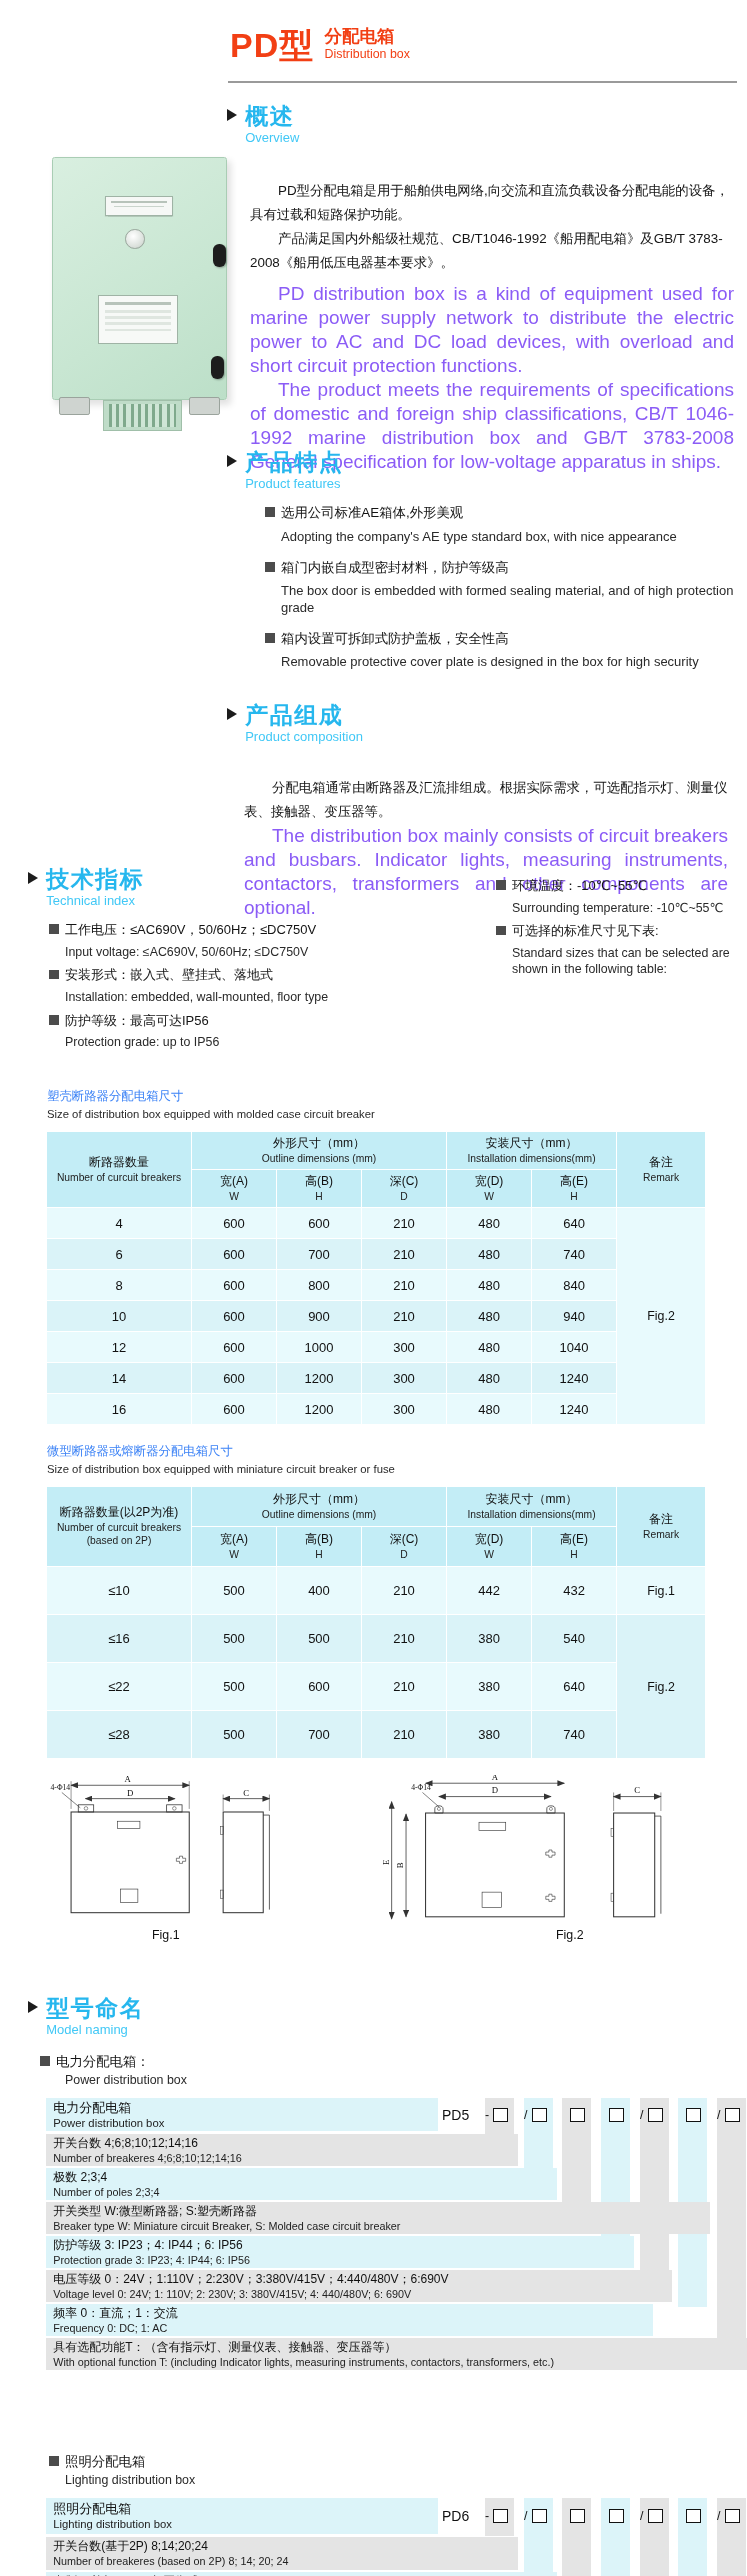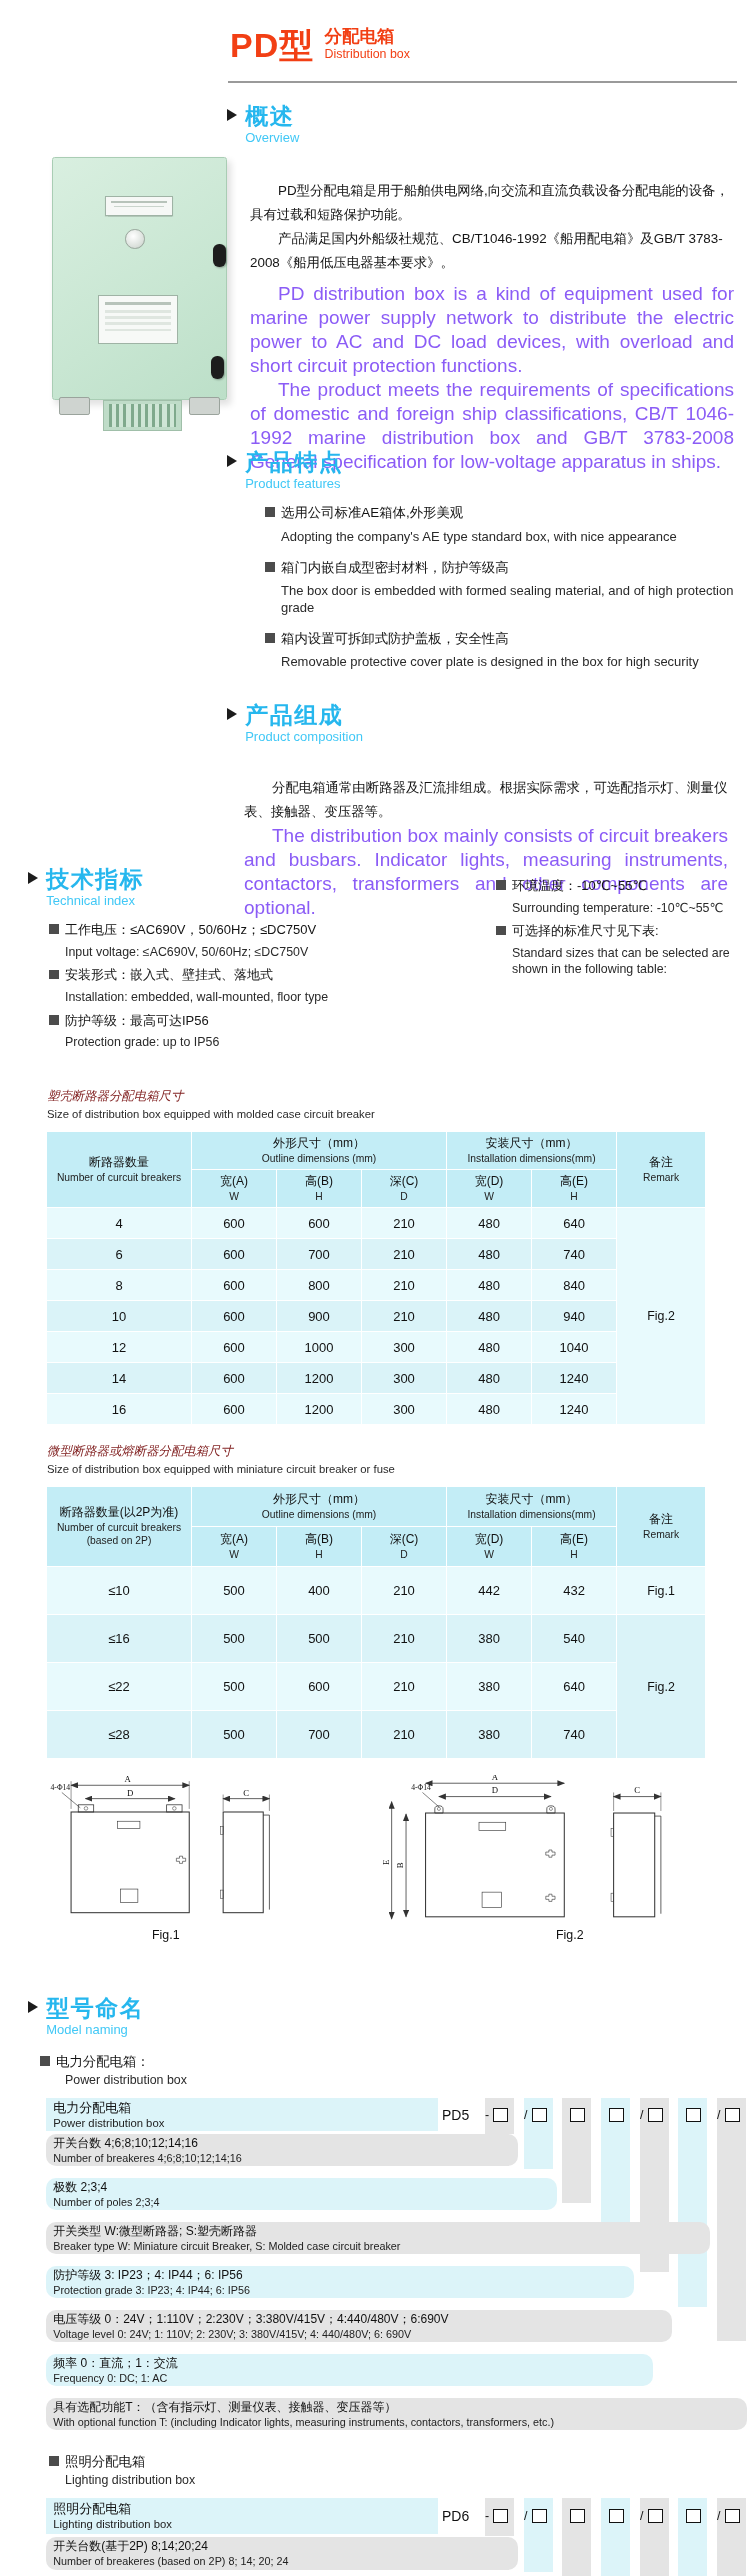--- a/index.html
+++ b/index.html
@@ -40,21 +40,21 @@
   .plate-b{position:absolute;left:49px;top:138px;width:78px;height:47px;background:#f7f9f7;border:0.5px solid #9fb3a5;}
   .plate-b:before{content:"";position:absolute;left:6.2px;top:6.2px;right:6.2px;height:2.6px;background:#b7c3ba;}
   .plate-b:after{content:"";position:absolute;left:6.2px;top:14.4px;right:6.2px;height:20.6px;
      background:repeating-linear-gradient(#dfe6e0 0 2.6px,#f7f9f7 2.6px 6.2px);}
   .pfoot{position:absolute;width:29px;height:15.5px;background:#cfd4d0;border:0.5px solid #9aa39c;border-radius:2.1px;}
   .pvent{position:absolute;left:54px;top:243px;width:77px;height:29px;background:#bfdcc8;border:0.5px solid #a0bfa9;
      }
   .pvent:before{content:"";position:absolute;inset:3.1px 5.2px;
      background:repeating-linear-gradient(90deg,#7fa98c 0 3.1px,#cfe6d6 3.1px 7.2px);}
   
-  .tbl-title-cn{font-size:12.4px;color:#7f1d1d;font-style:italic;}
+  .tbl-title-cn{font-size:12.4px;color:#3b82f6;}
   .tbl-title-en{font-size:11.3px;color:#2a2a2a;}
   table.dim{border-collapse:separate;border-spacing:1.5px;background:#fff;table-layout:fixed;}
   table.dim th,table.dim td{text-align:center;vertical-align:middle;padding:1px;}
   table.dim th{background:#c3edf6;font-weight:normal;}
   .thcn{font-size:12px;color:#111;line-height:15.5px;}
   .then{font-size:10.3px;color:#222;line-height:13.4px;}
   td.dnum{font-size:13px;color:#111;}
   tr.ra td{background:#e8fafd;}
   tr.rb td{background:#daf3f8;}
   td.rkm{background:#e8fafd;font-size:12.4px;}
@@ -69,21 +69,21 @@
   .sg{background:#e4e4e4;} .sc{background:#dcf4f9;}
   .lbar{position:relative;}
   .lbar-band{position:absolute;left:0;top:0;height:100%;width:392px;background:#dcf4f9;}
   .lbar-text{position:absolute;left:7.2px;top:50%;transform:translateY(-50%);}
   .lbar-cn{font-size:13px;color:#111;line-height:16px;}
   .lbar-en{font-size:11.3px;color:#222;line-height:14px;}
   .lcode{position:absolute;left:396px;font-size:14px;color:#111;}
   .slot{position:absolute;}
   .pfx{display:inline-block;width:8.2px;font-size:12.4px;color:#111;vertical-align:middle;}
   .pbox{display:inline-block;width:12.4px;height:12.4px;border:1px solid #111;background:#fff;vertical-align:middle;}
-  .lrow{position:relative;margin-bottom:12px;padding:2.1px 0 0 7.2px;box-sizing:border-box;border-radius:10px;}
+  .lrow{position:relative;margin-bottom:2px;padding:2.1px 0 0 7.2px;box-sizing:border-box;}
   .rg{background:#e4e4e4;} .rc{background:#dcf4f9;}
   .lr-cn{font-size:12px;color:#111;line-height:15.5px;}
   .lr-en{font-size:10.8px;color:#222;line-height:14px;}
 </style>
 </head>
 <body>
 
 <div id="page">
 
   <div class="abs" style="left:230px;top:27px;display:flex;gap:10.3px;">

